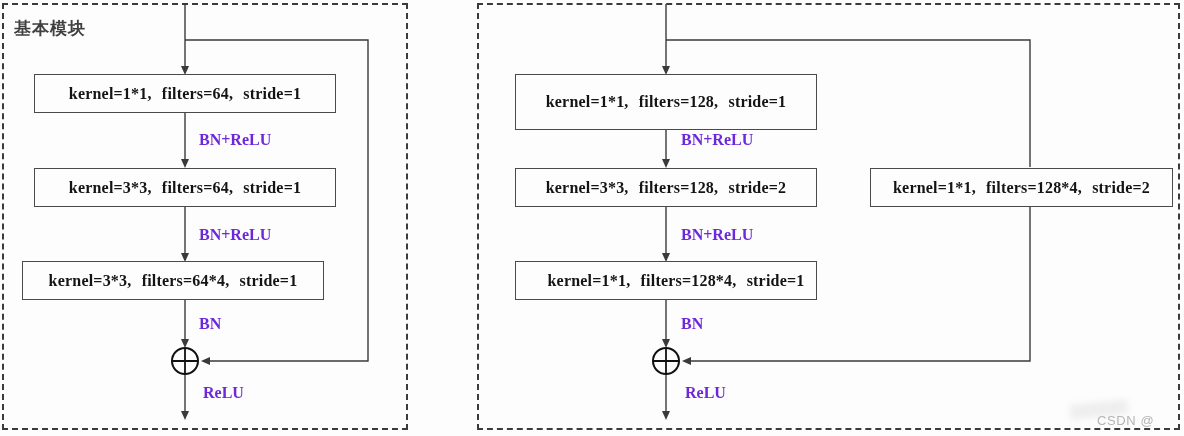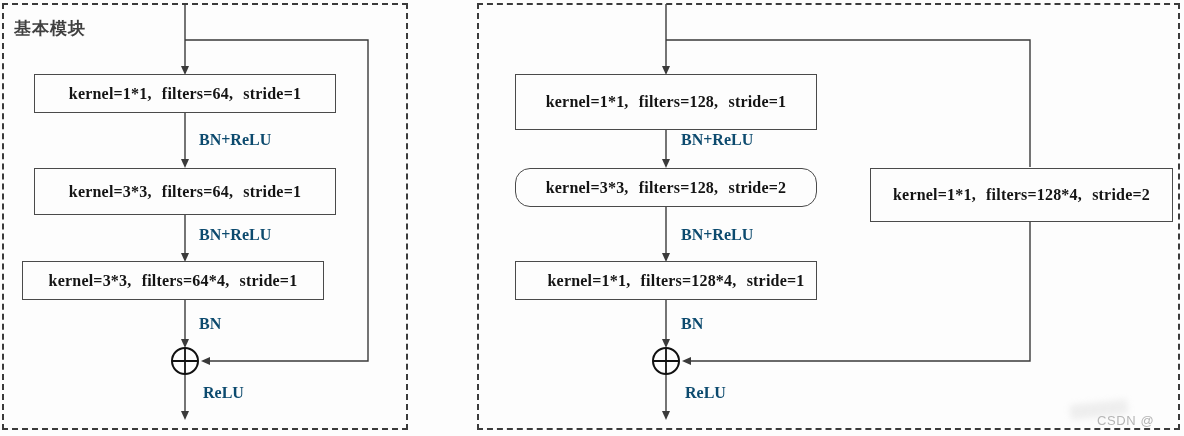--- a/index.html
+++ b/index.html
@@ -34,21 +34,21 @@
     border:1px solid #4a4a4a;
     background:#fdfdfd;
     display:flex;align-items:center;justify-content:center;
     font-size:16px;font-weight:bold;color:#141414;
     word-spacing:6px;letter-spacing:.2px;
     white-space:nowrap;
   }
   .edge-label{
     position:absolute;
     z-index:2;
-    font-size:16px;font-weight:bold;color:#0c4a6e;
+    font-size:16px;font-weight:bold;color:#6d28d9;
     white-space:nowrap;
   }
   #watermark{
     position:absolute;
     z-index:3;
     left:1097px;top:413px;
     font-family:"Liberation Sans","DejaVu Sans",sans-serif;
     font-size:13px;color:#b5b5b5;
     letter-spacing:.6px;
     filter:blur(.4px);
@@ -111,34 +111,34 @@
       <circle cx="666" cy="361" r="13" fill="#fdfdfd" stroke="#111" stroke-width="2"></circle>
       <path d="M653,361 H679 M666,348 V374" stroke="#111" stroke-width="1.8" fill="none"></path>
     </g>
   </svg>
 
   <div id="module-basic" class="module"></div>
   <div class="module-title" style="left:14px;top:17px;">基本模块</div>
 
   <div class="conv-box" style="left:34px;top:74px;width:302px;height:39px;">kernel=1*1, filters=64, stride=1</div>
   <div class="edge-label" style="left:199px;top:131px;">BN+ReLU</div>
-  <div class="conv-box" style="left:34px;top:168px;width:302px;height:47px;">kernel=3*3, filters=64, stride=1</div>
+  <div class="conv-box" style="left:34px;top:168px;width:302px;height:39px;">kernel=3*3, filters=64, stride=1</div>
   <div class="edge-label" style="left:199px;top:226px;">BN+ReLU</div>
   <div class="conv-box" style="left:22px;top:261px;width:302px;height:39px;">kernel=3*3, filters=64*4, stride=1</div>
   <div class="edge-label" style="left:199px;top:315px;">BN</div>
   <div class="edge-label" style="left:203px;top:384px;">ReLU</div>
 
   <div id="module-downsample" class="module"></div>
 
   <div class="conv-box" style="left:515px;top:74px;width:302px;height:56px;">kernel=1*1, filters=128, stride=1</div>
   <div class="edge-label" style="left:681px;top:131px;">BN+ReLU</div>
-  <div class="conv-box" style="left:515px;top:168px;width:302px;height:39px;border-radius:15px;">kernel=3*3, filters=128, stride=2</div>
+  <div class="conv-box" style="left:515px;top:168px;width:302px;height:39px;">kernel=3*3, filters=128, stride=2</div>
   <div class="edge-label" style="left:681px;top:226px;">BN+ReLU</div>
   <div class="conv-box" style="left:515px;top:261px;width:302px;height:39px;padding-left:20px;">kernel=1*1, filters=128*4, stride=1</div>
   <div class="edge-label" style="left:681px;top:315px;">BN</div>
   <div class="edge-label" style="left:685px;top:384px;">ReLU</div>
 
-  <div class="conv-box" style="left:870px;top:168px;width:303px;height:54px;">kernel=1*1, filters=128*4, stride=2</div>
+  <div class="conv-box" style="left:870px;top:168px;width:303px;height:39px;">kernel=1*1, filters=128*4, stride=2</div>
 
   <div id="watermark-smudge"></div>
   <div id="watermark">CSDN @</div>
 
 </div>
 
 </body></html>

